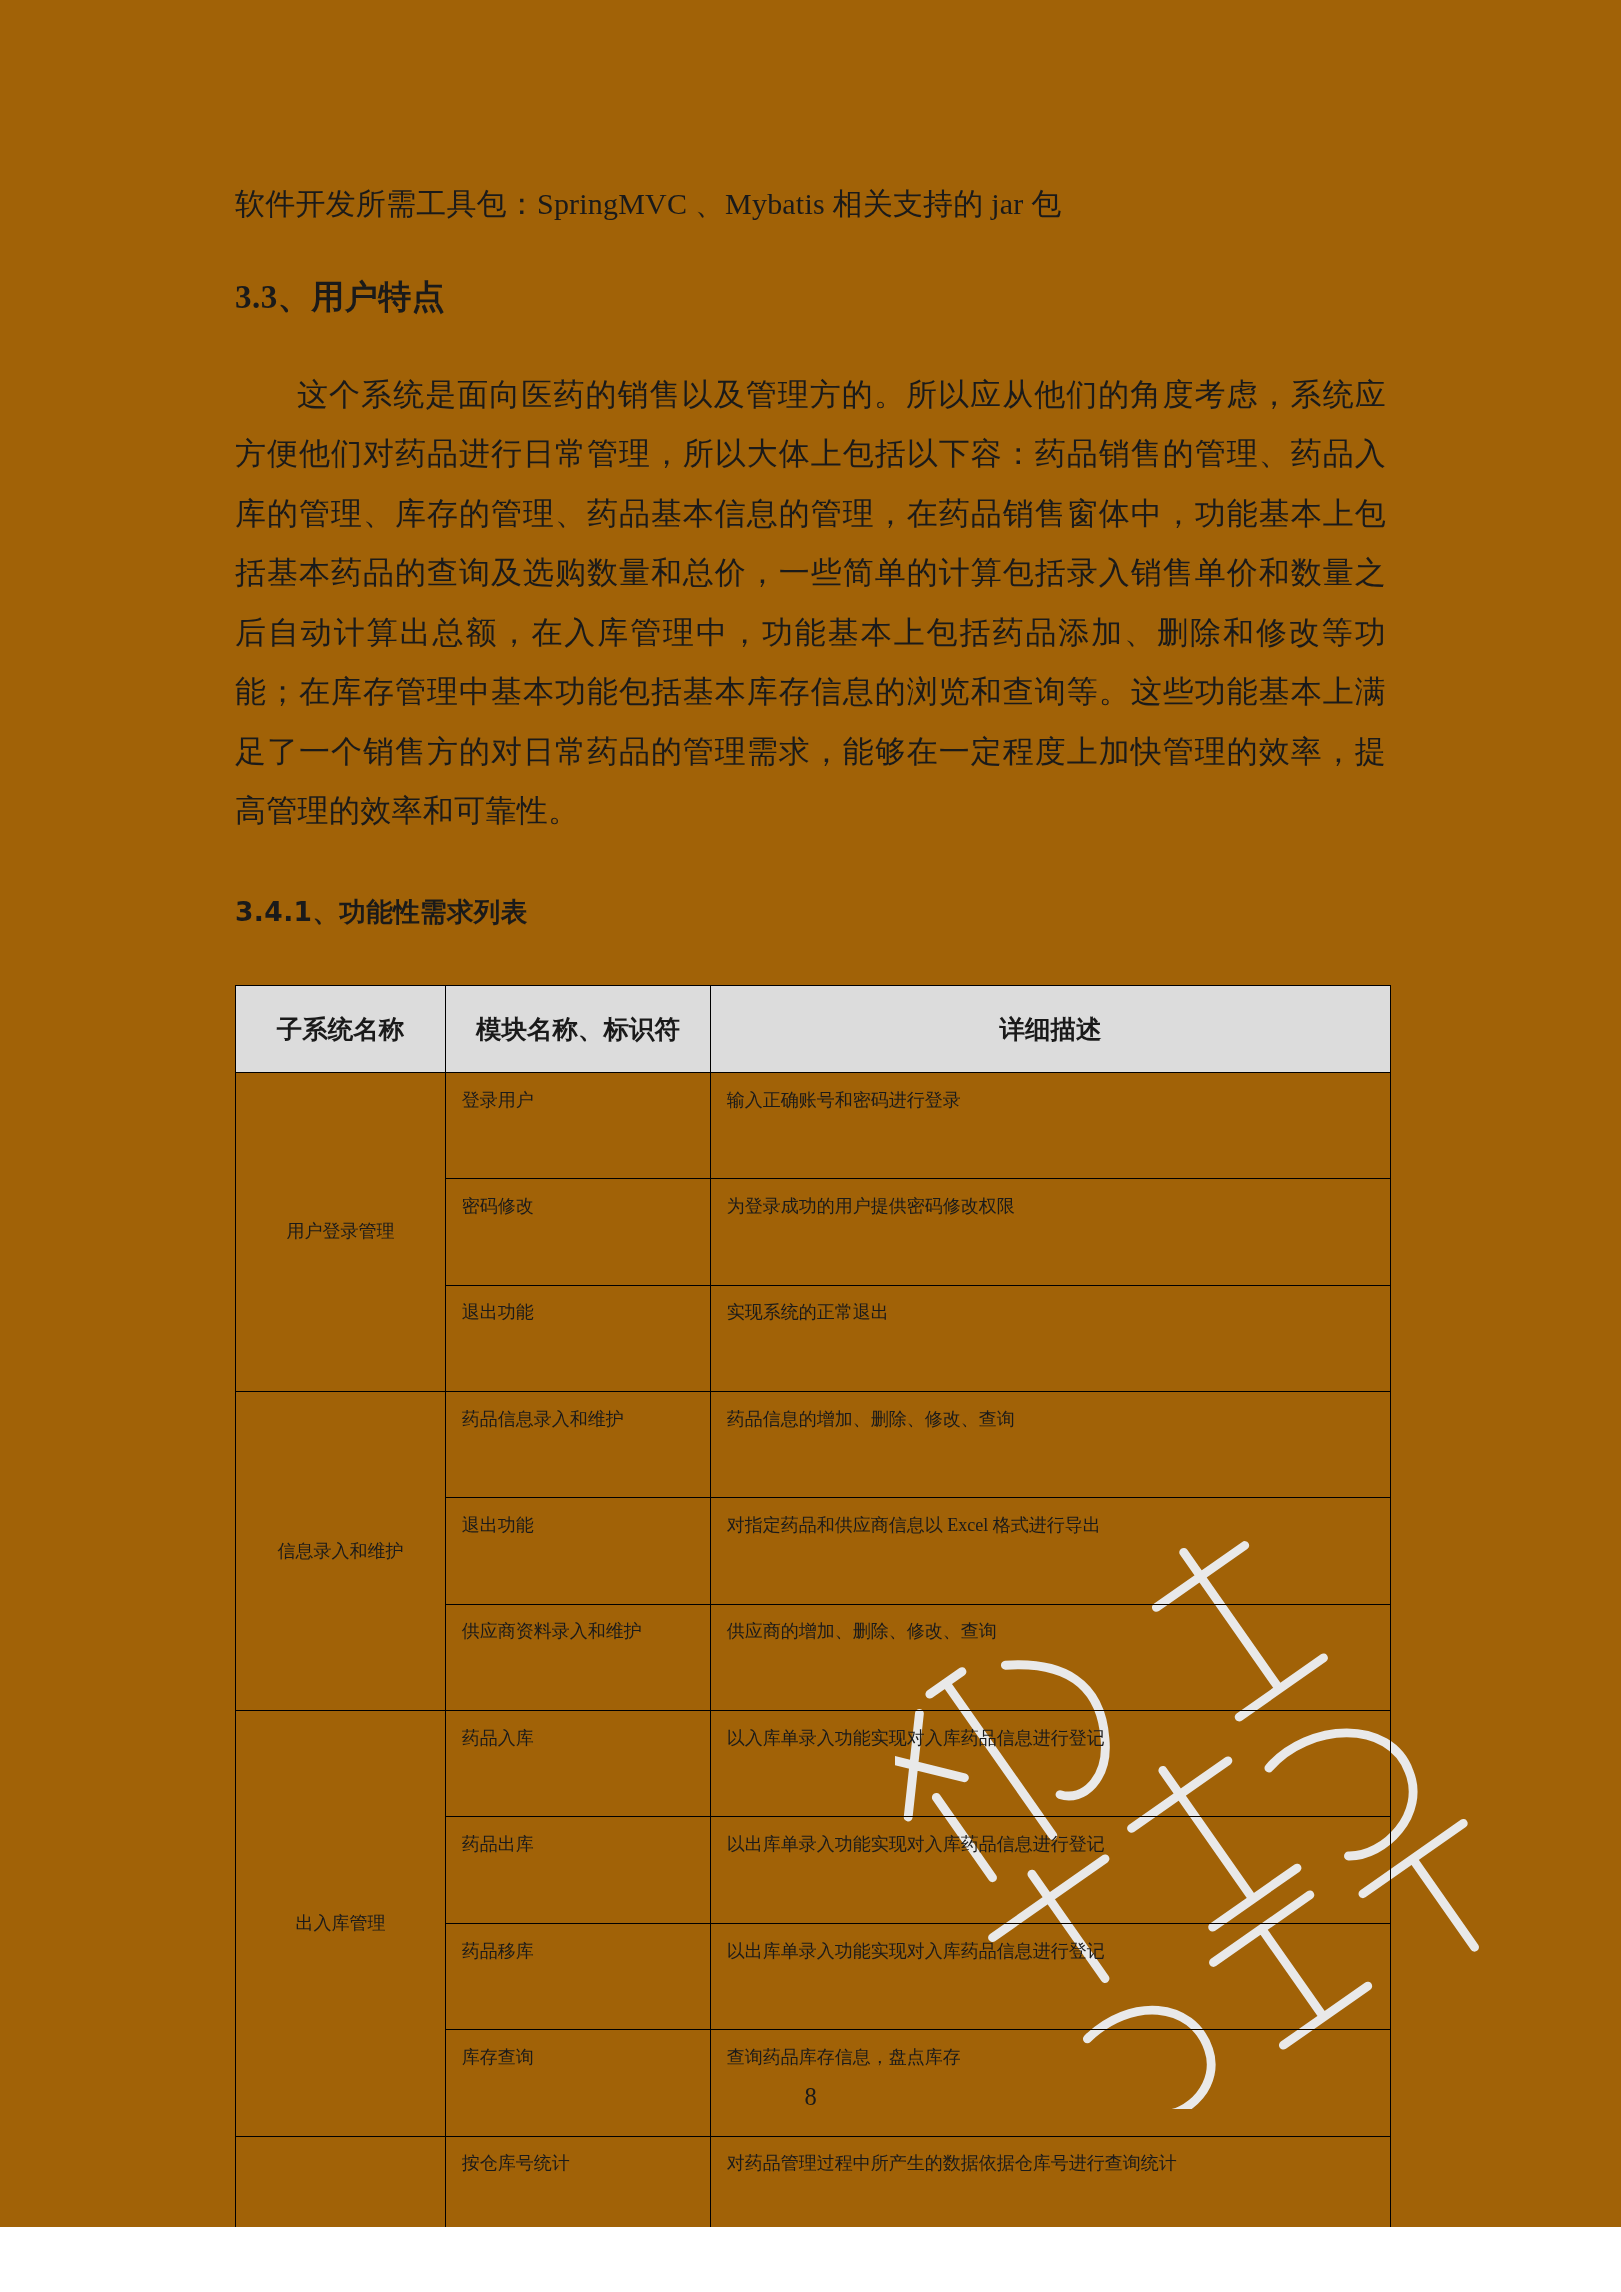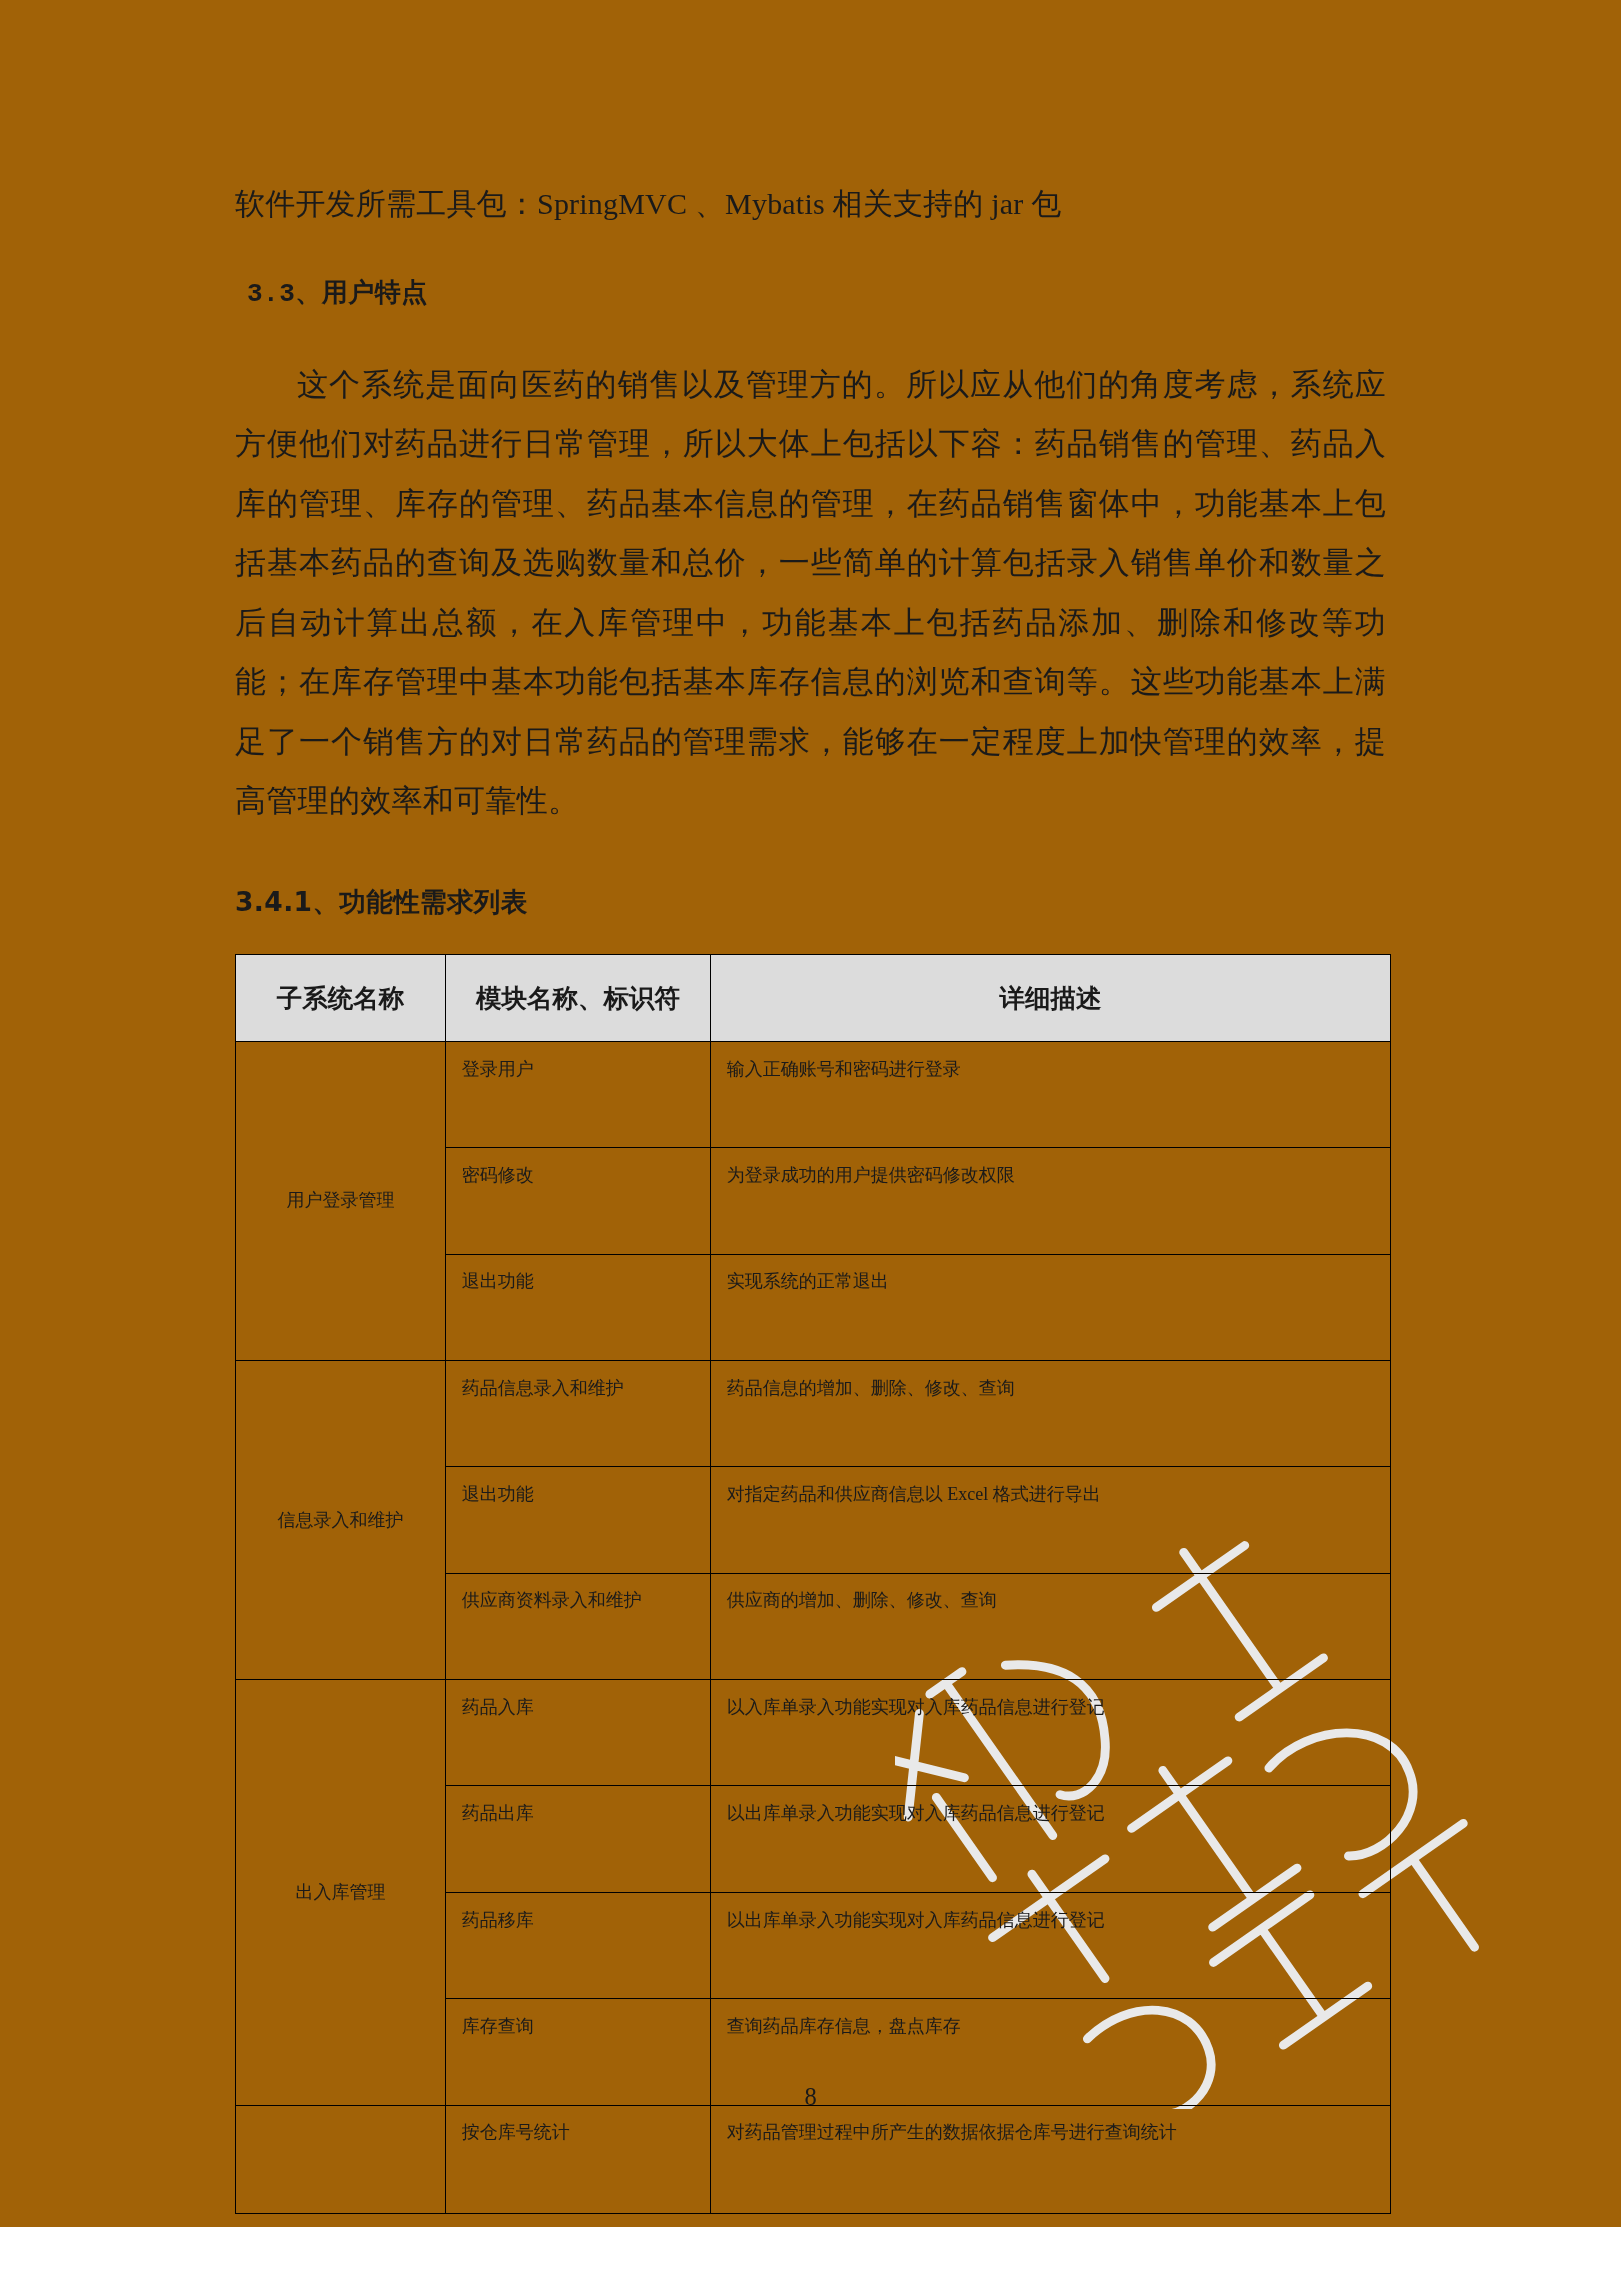--- a/index.html
+++ b/index.html
@@ -36,32 +36,32 @@
     padding: 181px 235px 0 235px;
     box-sizing: border-box;
   }
   .intro-line {
     font-size: 30px;
     line-height: 1.55;
     margin: 0 0 47px 0;
     letter-spacing: 0.2px;
   }
   h2.heading2 {
-    font-family: Liberation Mono, monospace;
-    font-size: 26px;
+    font-family: Liberation Serif, serif;
+    font-size: 33px;
     font-weight: bold;
-    margin: 0 0 45px 12px;
+    margin: 0 0 45px 0;
     letter-spacing: 0.5px;
     color: #1a1a1a;
   }
   h3.heading3 {
     font-family: "DejaVu Sans", "Liberation Sans", sans-serif;
     font-size: 26.5px;
     font-weight: bold;
-    margin: 0 0 34px 0;
+    margin: 0 0 55px 0;
     letter-spacing: 0.4px;
     color: #1a1a1a;
   }
   .body-para {
     font-size: 31px;
     line-height: 1.92;
     margin: 0 0 53px 0;
     text-align: justify;
     text-indent: 62px;
     letter-spacing: 0.3px;

